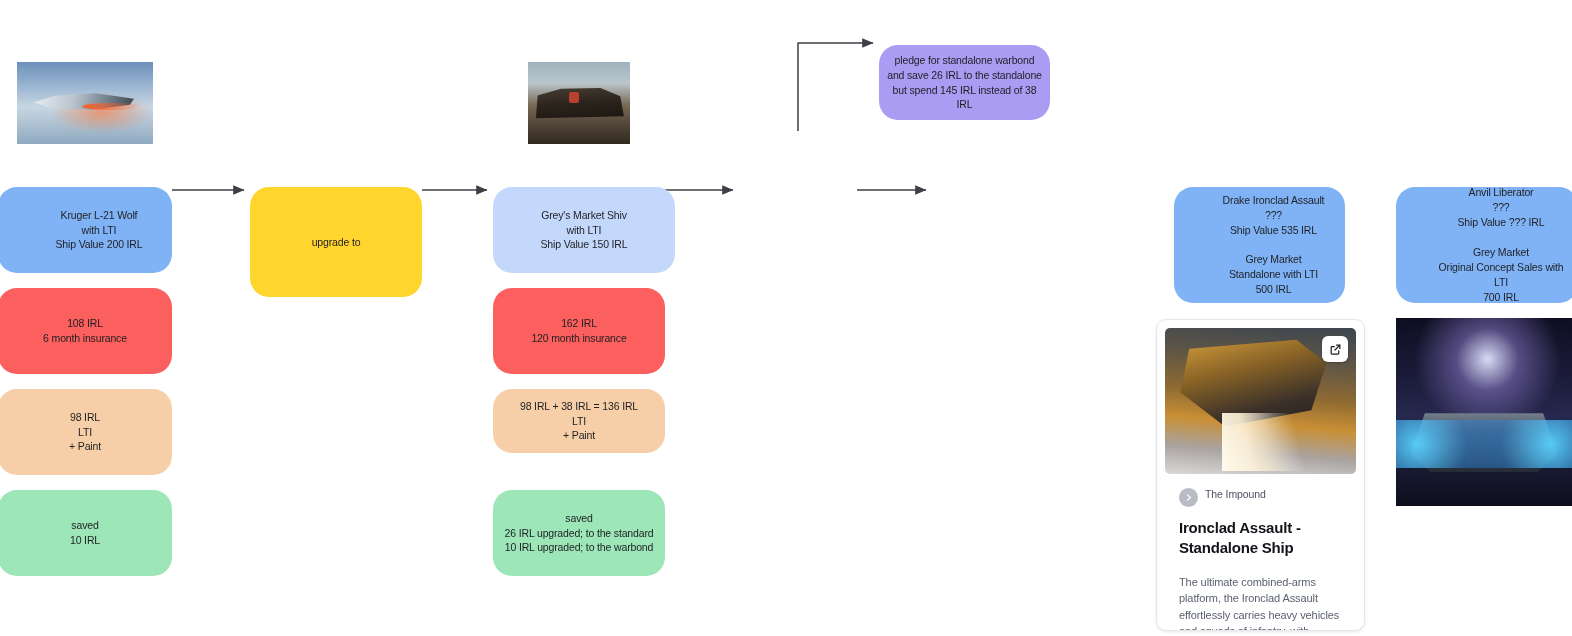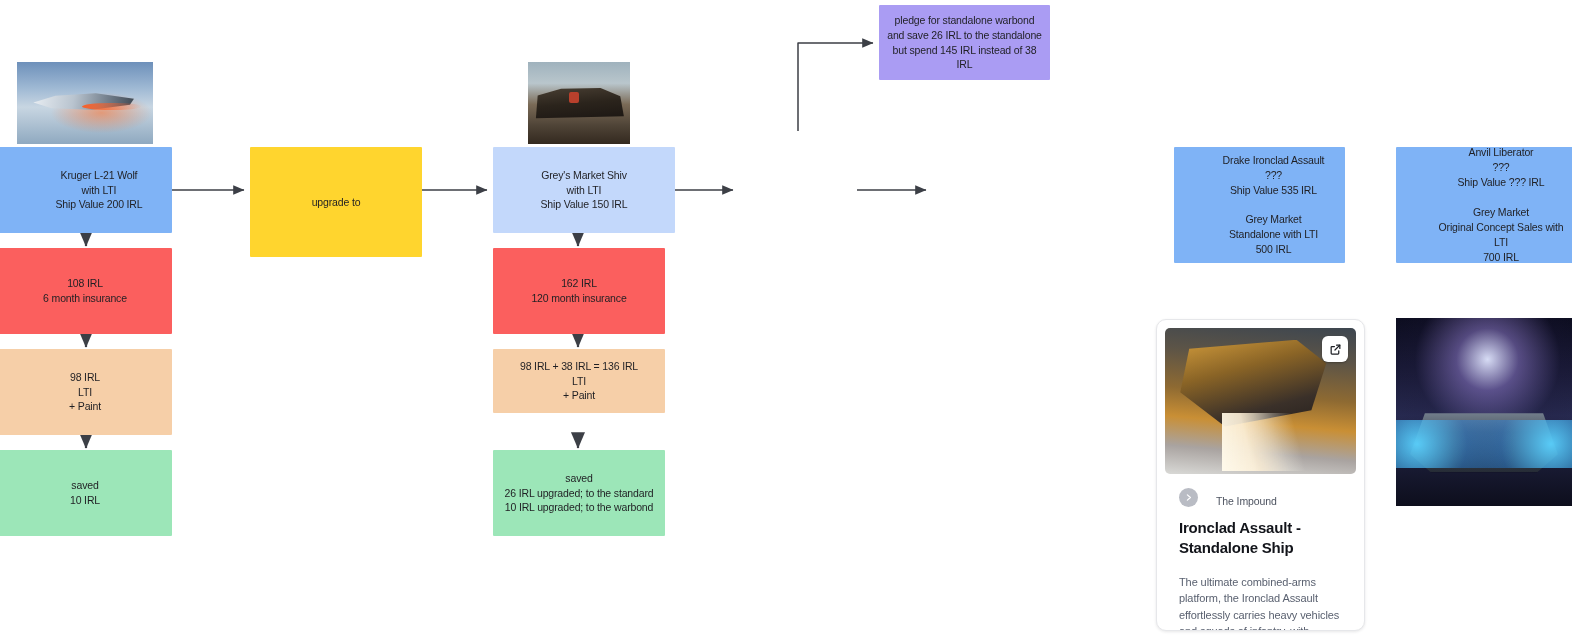--- a/index.html
+++ b/index.html
@@ -13,31 +13,32 @@
   #canvas {
     position: relative;
     width: 1572px;
     height: 636px;
     background: #ffffff;
   }
 
   
   .node {
     position: absolute;
-    border-radius: 1px;
+    border-radius: 19px;
     display: flex;
     align-items: center;
     justify-content: center;
     text-align: center;
     color: #1f1f23;
     font-size: 10.5px;
     line-height: 1.42;
     letter-spacing: -0.15px;
     padding: 6px 8px;
     white-space: pre-line;
+    margin-top: 40px;
   }
   .node .txt { display: block; width: 100%; }
 
   .n-blue      { background: #7fb3f6; padding-left: 36px; }
   .n-bluelight { background: #c3d8fb; }
   .n-yellow    { background: #ffd52e; }
   .n-red       { background: #fb5f5e; }
   .n-peach     { background: #f6cfa8; }
   .n-green     { background: #9ce6b8; }
   .n-orange    { background: #fb9b45; }
@@ -186,22 +187,22 @@
     position: absolute;
     right: 8px; top: 8px;
     width: 26px; height: 26px;
     background: #ffffff;
     border-radius: 6px;
     box-shadow: 0 1px 2px rgba(0,0,0,.25);
     display: flex; align-items: center; justify-content: center;
   }
   .embed-src {
     display: flex;
-    align-items: flex-end;
-    gap: 18px;
+    align-items: flex-start;
+    gap: 7px;
     margin: 14px 0 0 14px;
   }
   .embed-avatar {
     width: 19px; height: 19px;
     border-radius: 50%;
     background: #b9bcc4;
     display: flex; align-items: center; justify-content: center;
   }
   .embed-srcname {
     font-size: 10.5px;

